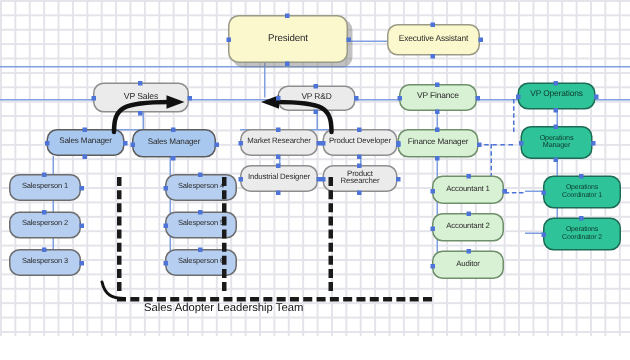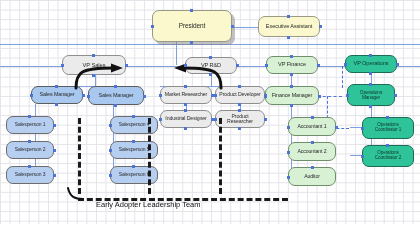--- a/index.html
+++ b/index.html
@@ -122,21 +122,21 @@
       <path d="M26,1.5 L14,6 L26,10.5 Z" fill="#111"></path>
     </svg>
   </div>
 
   <div class="arrowline" style="left:66px;top:186px;">
     <svg width="20" height="16" viewBox="0 0 20 16">
       <path d="M2,2 C4,11 9,13 17,13" stroke="#111" stroke-width="2" fill="none" stroke-linecap="round"></path>
     </svg>
   </div>
 
-  <div class="grouplabel" style="left:96px;top:200px;">Early Adopter Leadership Team</div>
+  <div class="grouplabel" style="left:96px;top:200px;">Sales Adopter Leadership Team</div>
 
   <div class="node n-yellow" style="left:152px;top:10px;width:80px;height:32px;font-size:6.5px;">
     <span>President</span>
   </div>
   <div class="h" style="left:190px;top:8.5px;"></div>
   <div class="h" style="left:190px;top:40.5px;"></div>
   <div class="h" style="left:150.5px;top:24.5px;"></div>
   <div class="h" style="left:230.5px;top:24.5px;"></div>
 
   <div class="node n-yellow" style="left:258px;top:16px;width:62px;height:21px;font-size:5.6px;box-shadow:none;">

